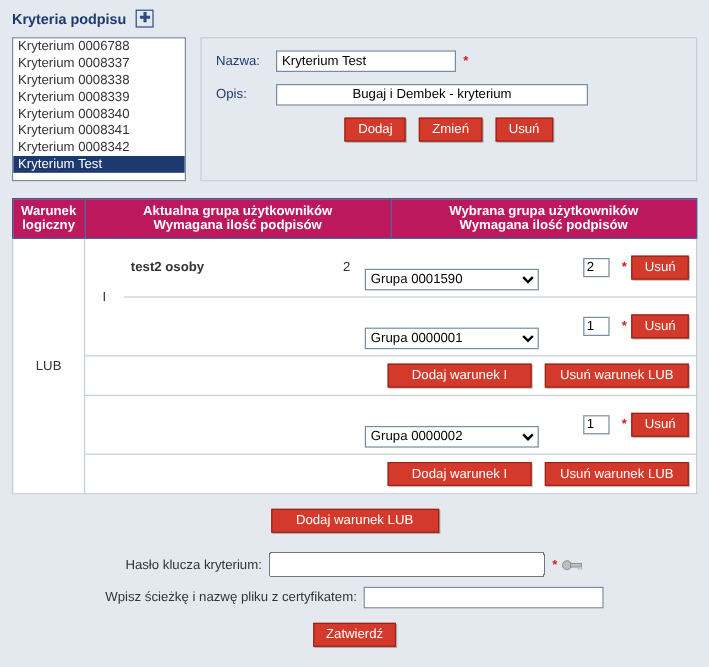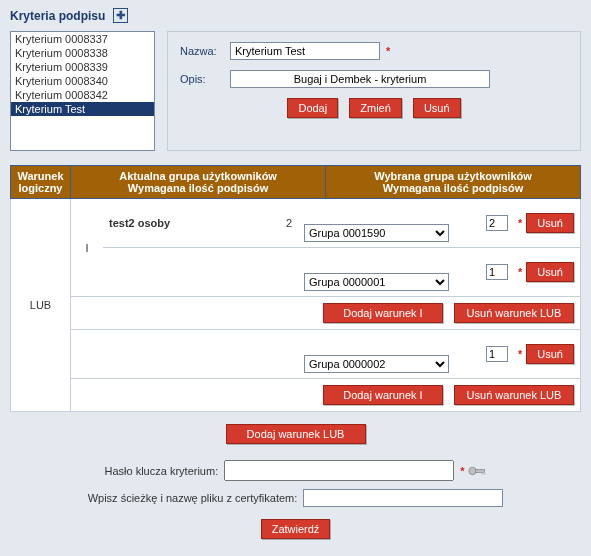--- a/index.html
+++ b/index.html
@@ -97,21 +97,21 @@
   .btn-row .btn-red { margin: 0 4px; }
 
   
   .rules-table {
     width: 100%;
     border-collapse: collapse;
     margin-top: 14px;
     border: 1px solid #1c3a6e;
   }
   .rules-table th {
-    background: #a16207;
+    background: #be185d;
     color: #fff;
     font-size: 11px;
     font-weight: bold;
     padding: 4px 6px;
     border: 1px solid #3a5a94;
     text-align: center;
   }
   .rules-table td {
     background: #fff;
     border: 1px solid #c4cdd8;
@@ -193,24 +193,26 @@
 
 <div class="panel">
 
   <div class="section-header">
     <span>Kryteria podpisu</span>
     <span class="plus-btn">✚</span>
   </div>
 
   <div class="top-row">
     <div class="listbox-wrap">
+      <div class="listbox-item">Kryterium 0006788</div>
       <div class="listbox-item">Kryterium 0008337</div>
       <div class="listbox-item">Kryterium 0008338</div>
       <div class="listbox-item">Kryterium 0008339</div>
       <div class="listbox-item">Kryterium 0008340</div>
+      <div class="listbox-item">Kryterium 0008341</div>
       <div class="listbox-item">Kryterium 0008342</div>
       <div class="listbox-item selected">Kryterium Test</div>
     </div>
 
     <div class="form-box">
       <div class="form-row">
         <label>Nazwa:</label>
         <input type="text" style="width: 150px;" value="Kryterium Test">
         <span class="req">*</span>
       </div>

